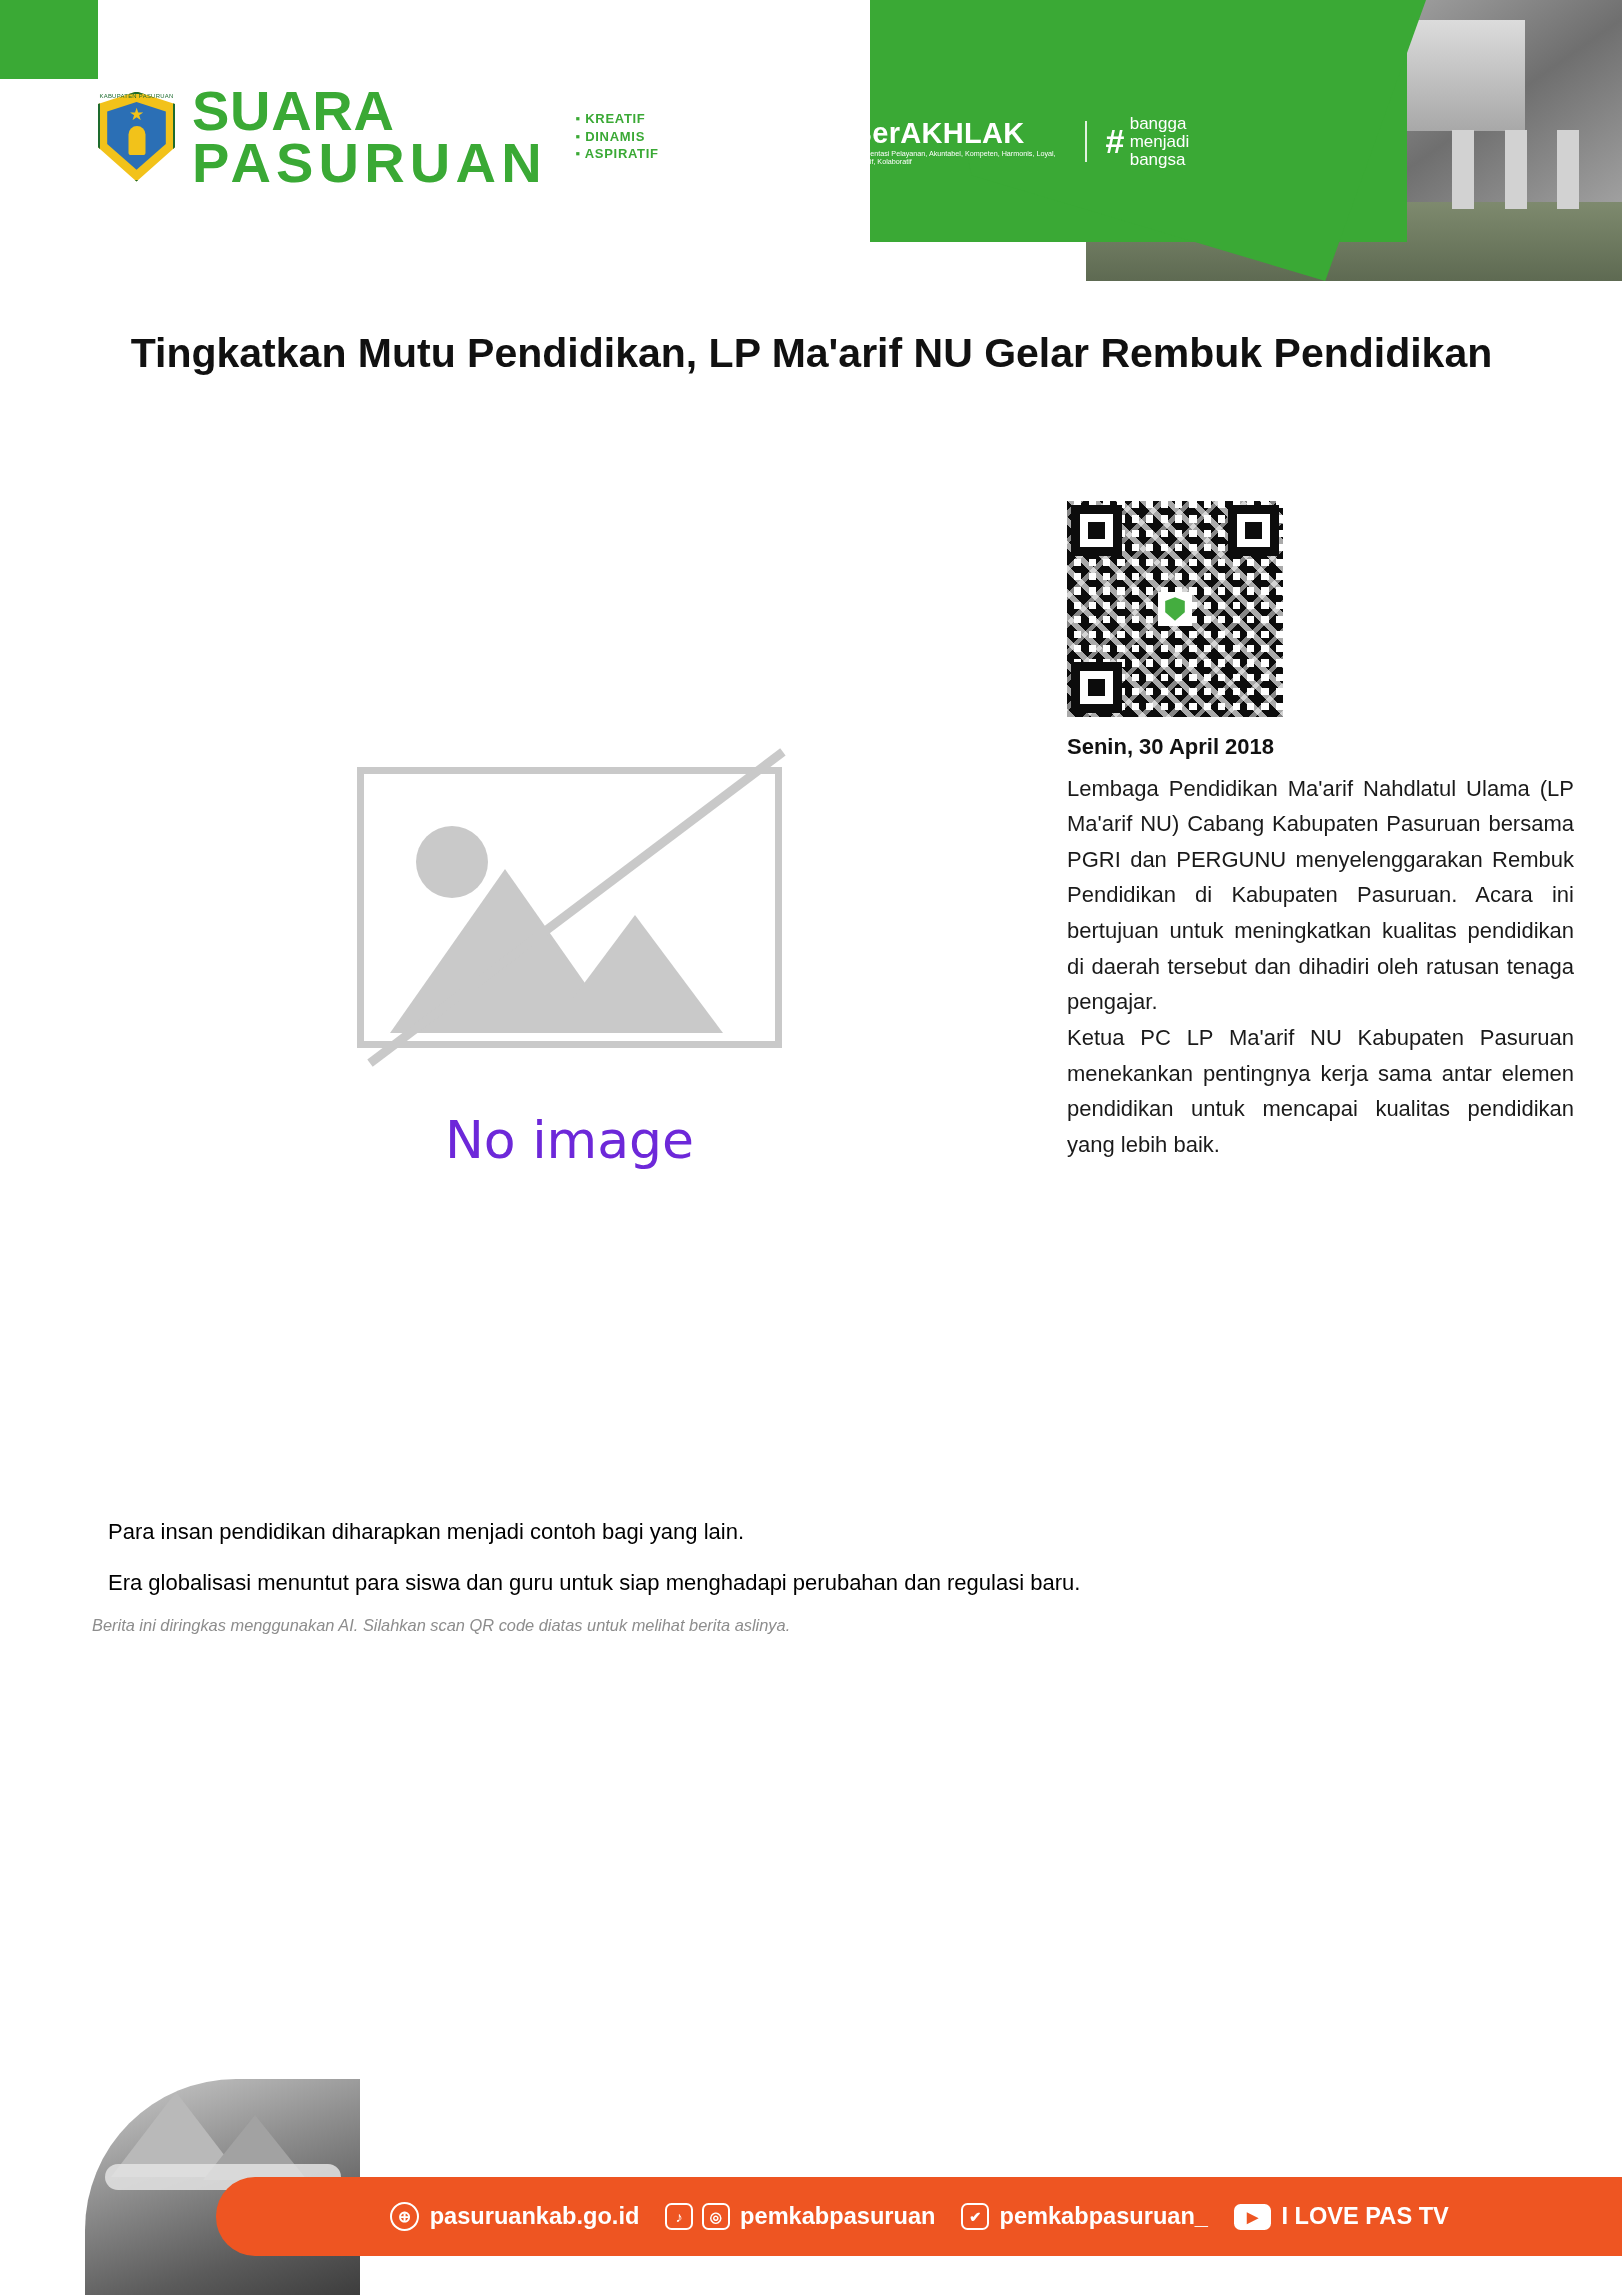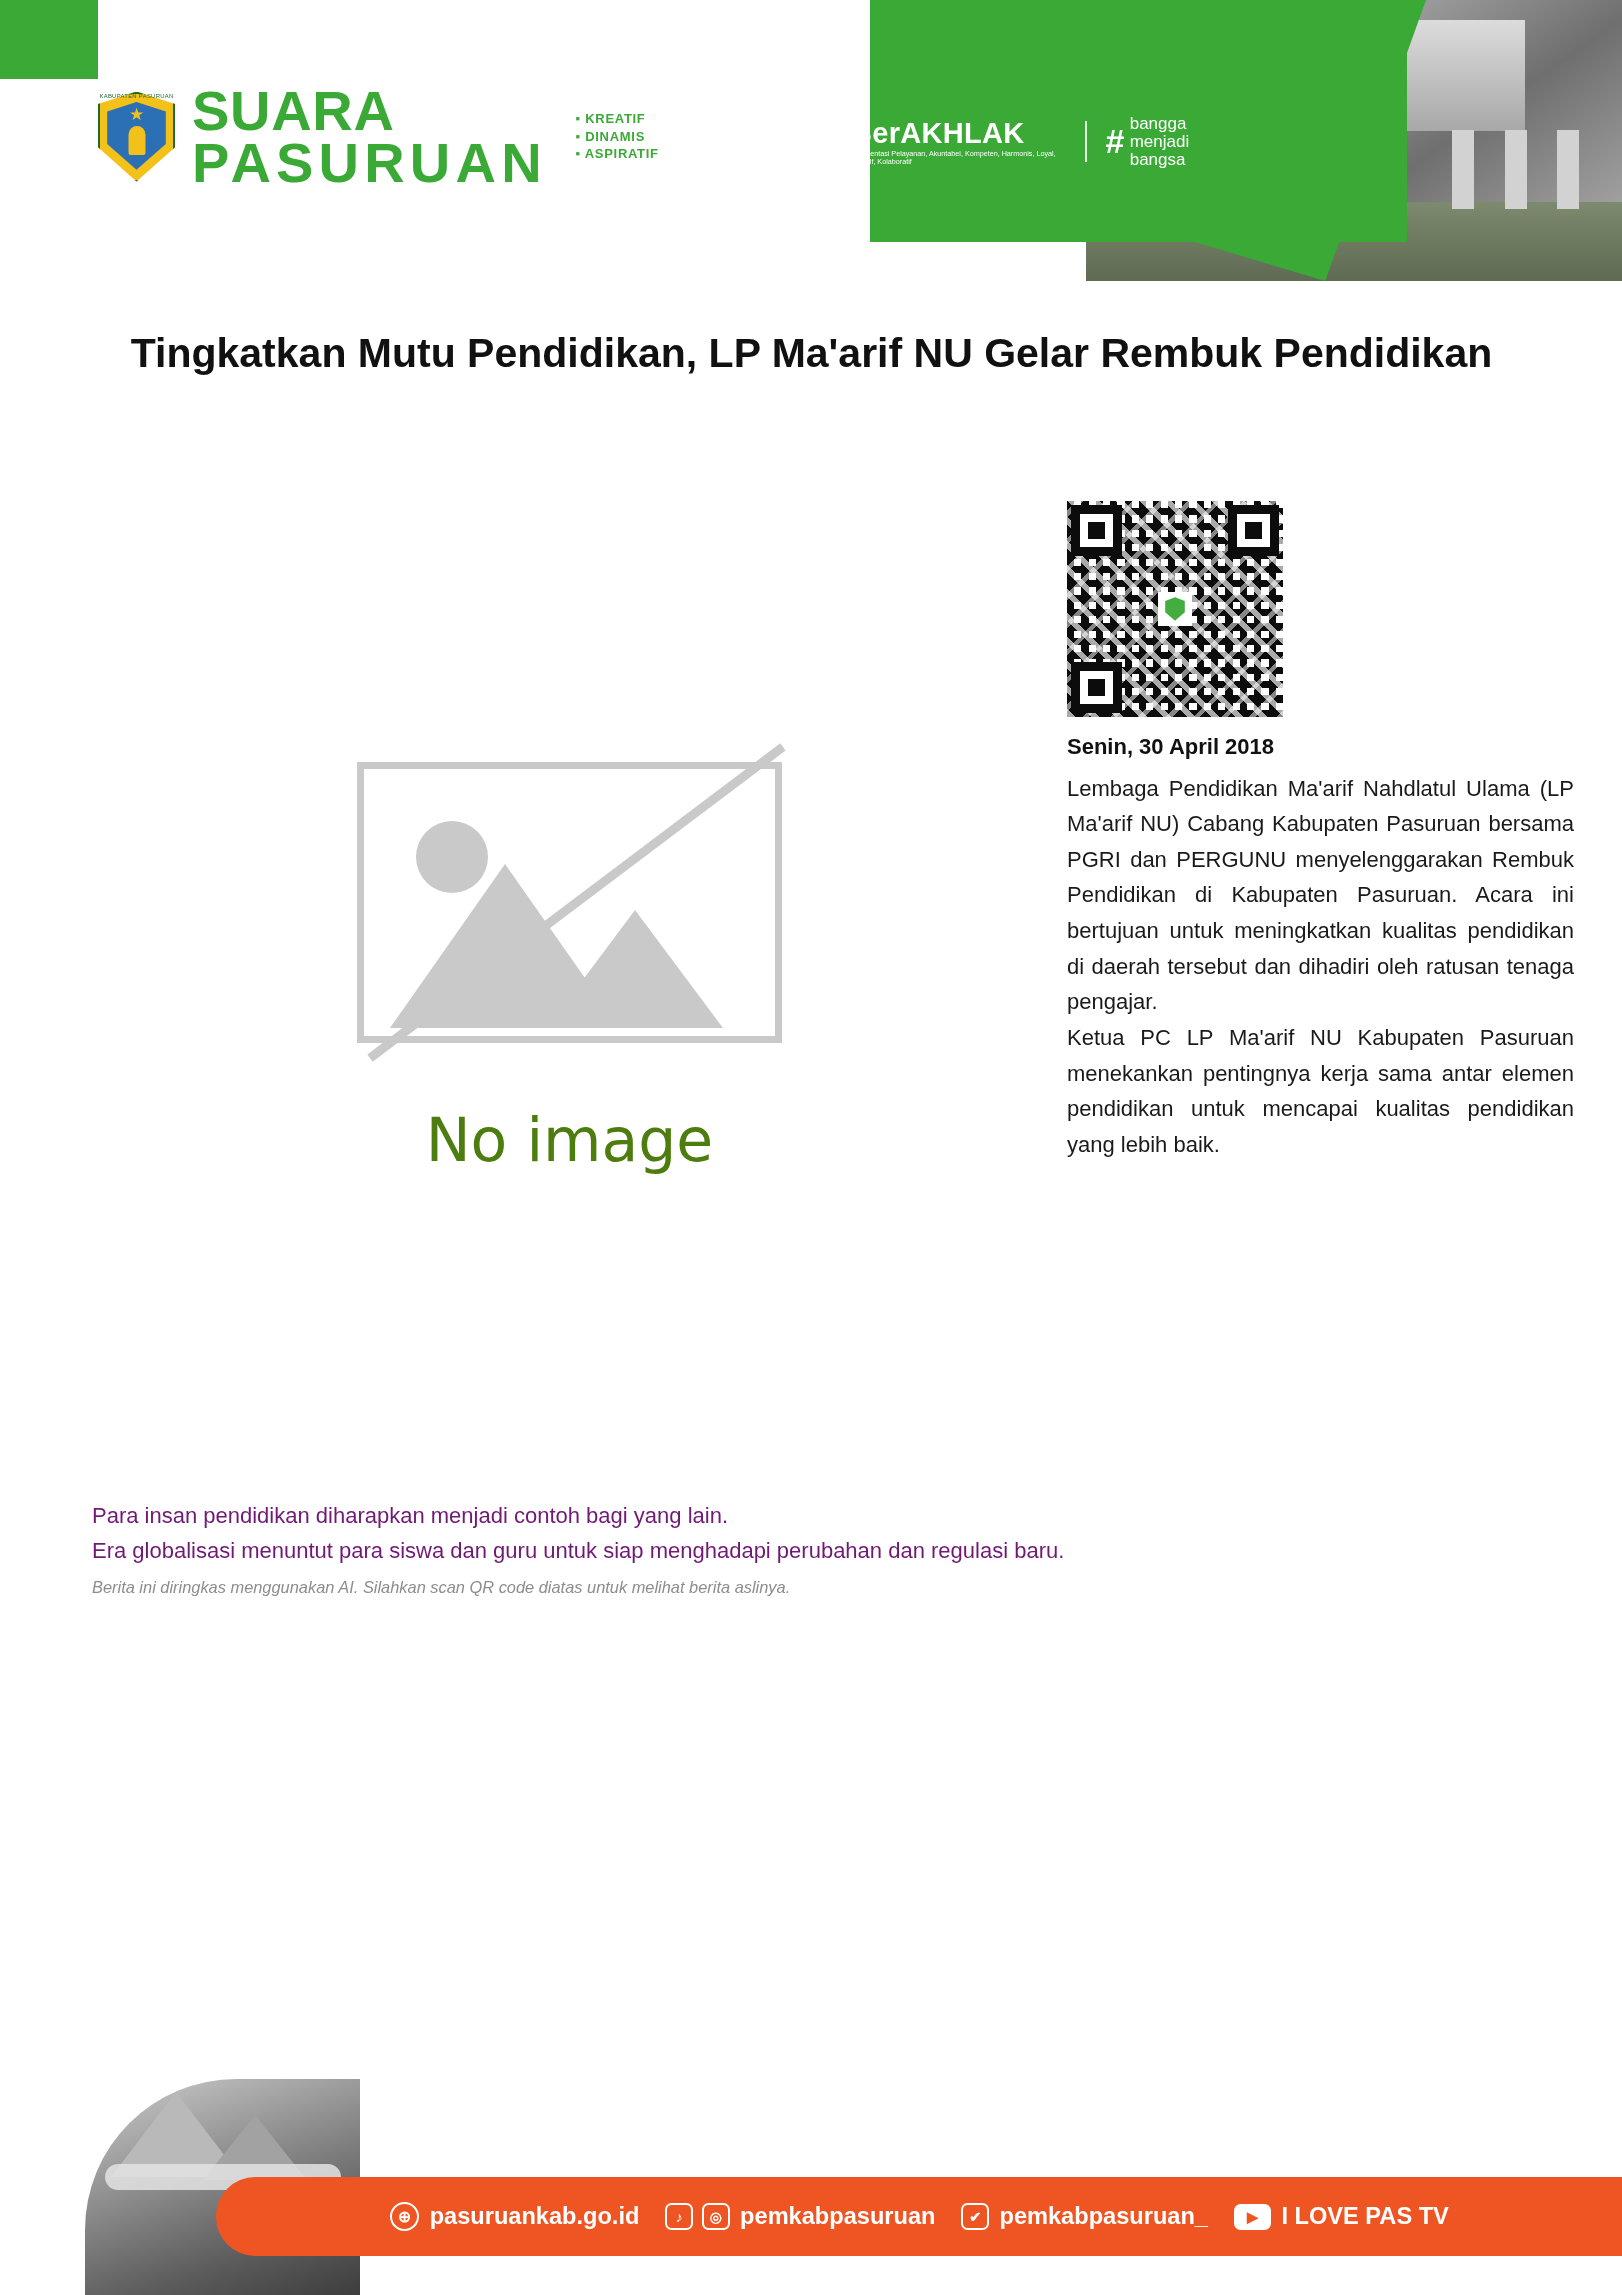--- a/index.html
+++ b/index.html
@@ -241,22 +241,22 @@
     content:"";
     position:absolute;
     left:-13px; top:182px;
     width:517px; height:9.2px;
     background:#c9c9c9;
     transform: rotate(-37deg);
     transform-origin: center;
   }
   .ph-text {
     margin-top: 23px;
-    font-size: 60px;
-    color: #4d7c0f;
+    font-size: 52px;
+    color: #6d28d9;
     font-family: "DejaVu Sans", sans-serif;
   }
 
   
   .right-col {
     position: absolute;
     left: 1067px;
     top: 734px;
     width: 507px;
   }
@@ -275,25 +275,25 @@
   }
 
   
   .body-text {
     position: absolute;
     left: 92px;
     top: 1498px;
     width: 1440px;
   }
   .body-text p {
-    margin: 0;
+    margin: 16px;
     font-size: 22px;
     line-height: 1.6;
     text-align: justify;
-    color: #701a75;
+    color: #000000;
   }
   .disclaimer {
     margin-top: 9.2px;
     font-size: 16.4px;
     font-style: italic;
     color: #8d8d8d;
     text-align: left;
   }
 
   

